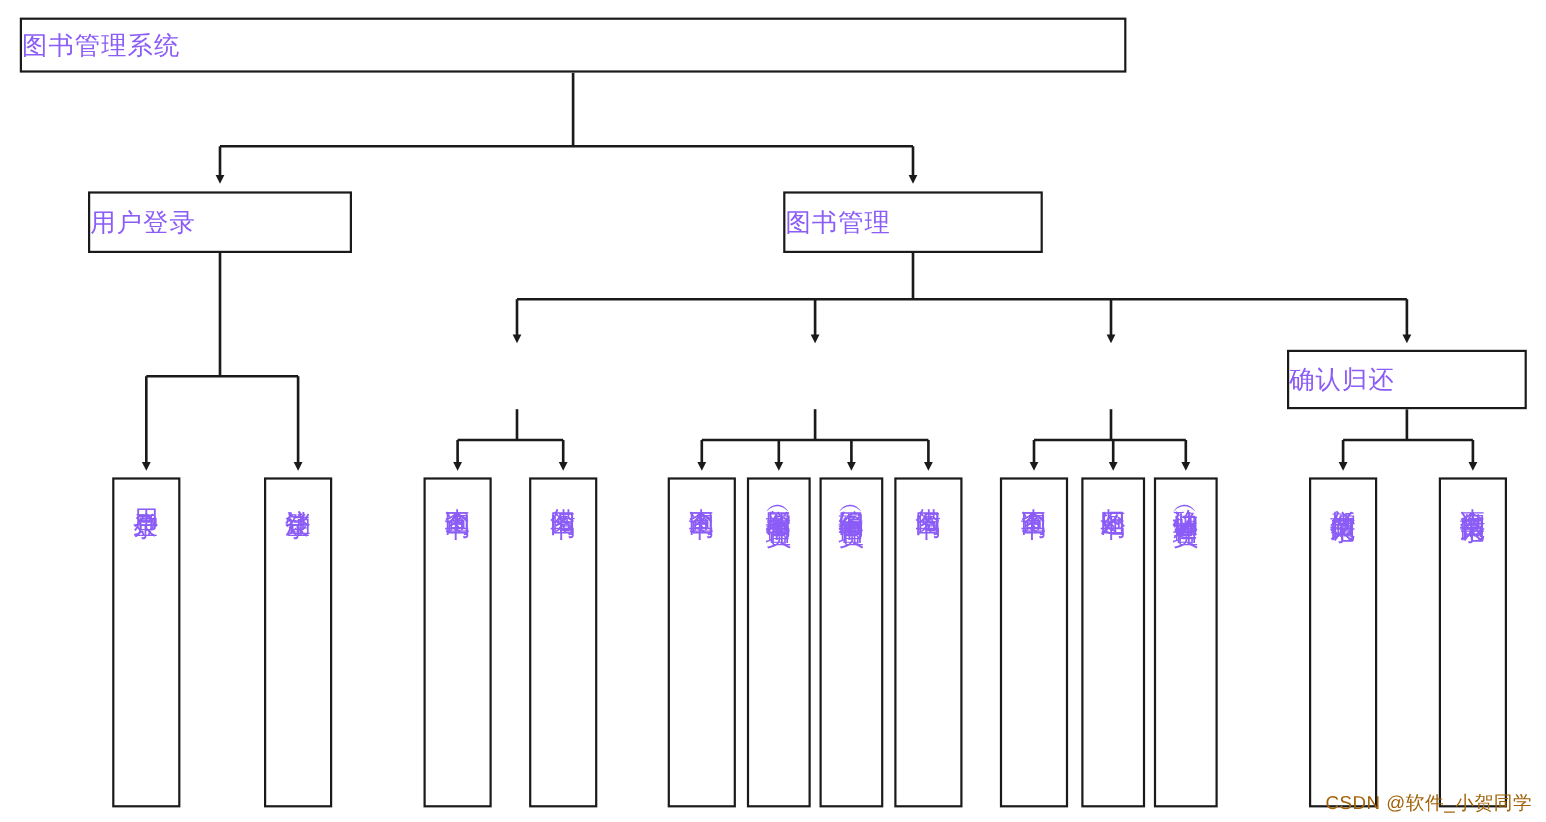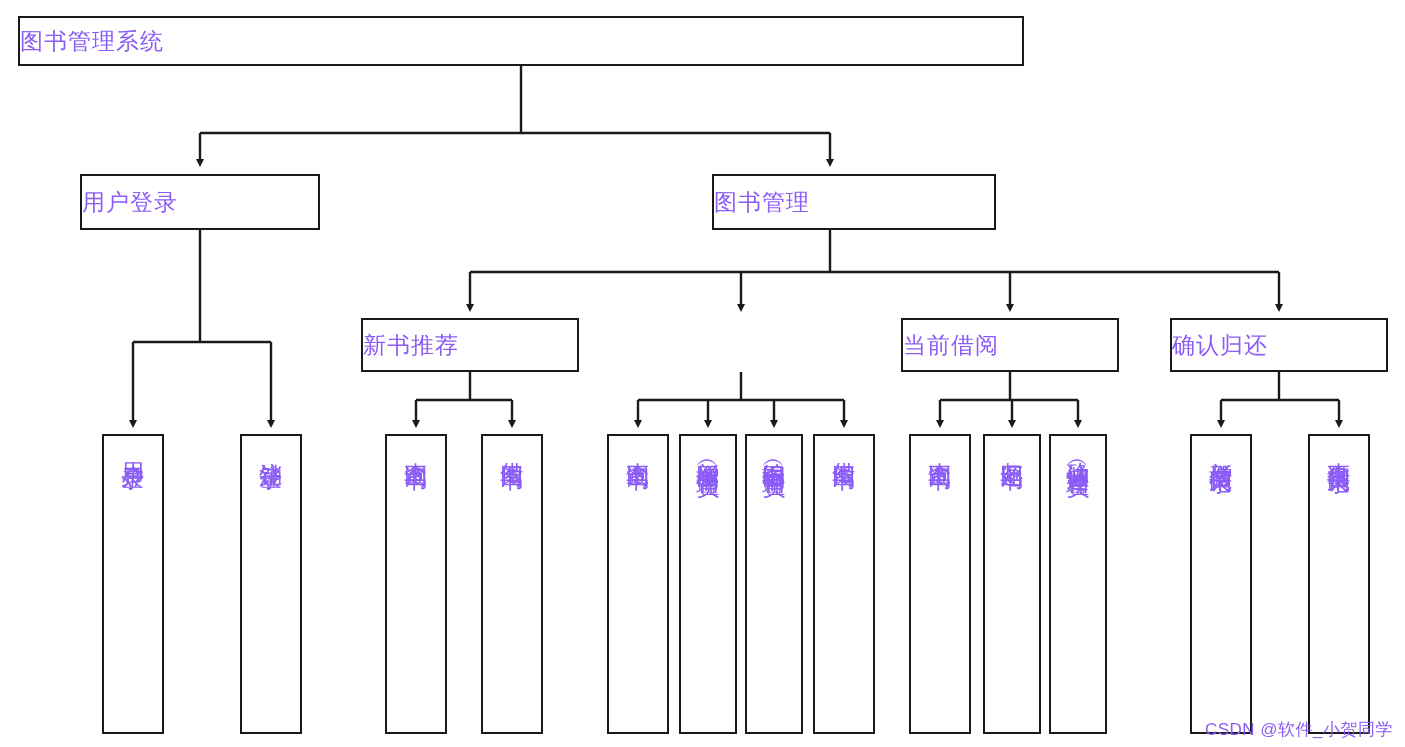--- a/index.html
+++ b/index.html
@@ -49,21 +49,21 @@
     writing-mode: vertical-rl;
     text-orientation: upright;
     white-space: normal;
     text-align: center;
   }
   .watermark {
     position: absolute;
     right: 12px;
     bottom: 6px;
     font-size: 17px;
-    color: #8b5cf6;
+    color: #a16207;
     letter-spacing: 0.5px;
   }
 </style>
 </head>
 <body>
 
 <div id="canvas">
 
   <svg class="connectors" viewBox="0 0 1405 747">
     <defs>
@@ -115,30 +115,24 @@
     </g>
   </svg>
 
   <div class="node horizontal" style="left:18px; top:16px; width:1006px; height:50px;">
     <span class="lbl">图书管理系统</span>
   </div>
 
   <div class="node horizontal" style="left:80px; top:174px; width:240px; height:56px;">
     <span class="lbl">用户登录</span>
   </div>
-  <div class="node horizontal" style="left:712px; top:174px; width:284px; height:56px;">
+  <div class="node horizontal" style="left:712px; top:174px; width:236px; height:56px;">
     <span class="lbl">图书管理</span>
   </div>
 
-  <div class="node horizontal" style="left:361px; top:318px; width:218px; height:54px;">
-    <span class="lbl">新书推荐</span>
-  </div>
-  <div class="node horizontal" style="left:901px; top:318px; width:218px; height:54px;">
-    <span class="lbl">当前借阅</span>
-  </div>
   <div class="node horizontal" style="left:1170px; top:318px; width:218px; height:54px;">
     <span class="lbl">确认归还</span>
   </div>
 
   <div class="node vertical" style="left:102px; top:434px; width:62px; height:300px;">
     <span class="lbl">用户登录</span>
   </div>
   <div class="node vertical" style="left:240px; top:434px; width:62px; height:300px;">
     <span class="lbl">注销登录</span>
   </div>

